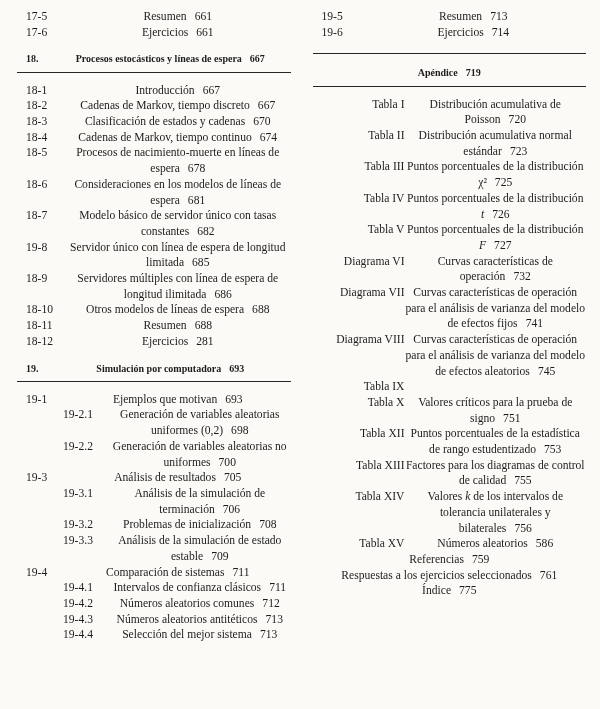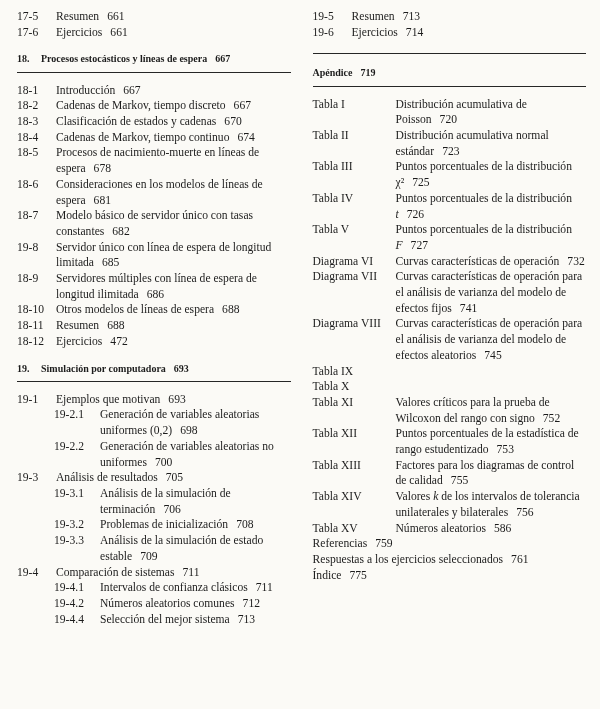--- a/index.html
+++ b/index.html
@@ -13,29 +13,29 @@
   .page {
     width: 600px; height: 709px;
     padding: 9px 14px 6px 17px;
     background: var(--bg, #fbfaf6);
     display: flex; gap: 22px;
     overflow: hidden;
   }
   .col { flex: 1 1 0; font-size: 11.6px; line-height: 15.7px; }
 
   .entry { display: flex; align-items: flex-start; }
-  .num  { flex: 0 0 39px; }
-  .txt  { flex: 1 1 auto; min-width: 0; }
+  .num  { flex: 0 0 39px; margin-left: 9px; }
+  .txt  { flex: 1 1 auto; min-width: 0; text-align: center; }
   .pg   { margin-left: 8px; }
   .it   { font-style: italic; }
 
   .entry.sub { padding-left: 37px; }
   .entry.sub .num { flex: 0 0 46px; }
 
-  .wide .num { flex: 0 0 83px; }
+  .wide .num { flex: 0 0 83px; text-align: right; }
 
   .spaced .entry { margin-top: 0; }
 
   .chapter {
     font-weight: 700;
     font-size: 10px;
     line-height: 16.2px;
     margin: 11px 0 10px;
     padding-bottom: 4px;
     border-bottom: 1.4px solid var(--rule, #262626);
@@ -109,21 +109,21 @@
         <div class="entry">
           <span class="num">18-10</span>
           <span class="txt"><span>Otros modelos de líneas de espera</span><span class="pg">688</span></span>
         </div>
         <div class="entry">
           <span class="num">18-11</span>
           <span class="txt"><span>Resumen</span><span class="pg">688</span></span>
         </div>
         <div class="entry">
           <span class="num">18-12</span>
-          <span class="txt"><span>Ejercicios</span><span class="pg">472</span></span>
+          <span class="txt"><span>Ejercicios</span><span class="pg">281</span></span>
         </div>
       </div>
       <div class="chapter">
         <div class="chline">
           <span class="num">19.</span>
           <span class="txt"><span>Simulación por computadora</span><span class="pg">693</span></span>
         </div>
       </div>
       <div class="block">
         <div class="entry">
@@ -160,20 +160,24 @@
         </div>
         <div class="entry sub">
           <span class="num">19-4.1</span>
           <span class="txt"><span>Intervalos de confianza clásicos</span><span class="pg">711</span></span>
         </div>
         <div class="entry sub">
           <span class="num">19-4.2</span>
           <span class="txt"><span>Números aleatorios comunes</span><span class="pg">712</span></span>
         </div>
         <div class="entry sub">
+          <span class="num">19-4.3</span>
+          <span class="txt"><span>Números aleatorios antitéticos</span><span class="pg">713</span></span>
+        </div>
+        <div class="entry sub">
           <span class="num">19-4.4</span>
           <span class="txt"><span>Selección del mejor sistema</span><span class="pg">713</span></span>
         </div>
       </div>
     </div>
   <div class="col">
       <div class="block">
         <div class="entry">
           <span class="num">19-5</span>
           <span class="txt"><span>Resumen</span><span class="pg">713</span></span>
@@ -220,24 +224,21 @@
         </div>
         <div class="entry">
           <span class="num">Diagrama VIII</span>
           <span class="txt"><span>Curvas características de operación para el análisis de varianza del modelo de efectos aleatorios</span><span class="pg">745</span></span>
         </div>
         <div class="entry">
           <span class="num">Tabla IX</span>
         </div>
         <div class="entry">
           <span class="num">Tabla X</span>
-        </div>
-        <div class="entry">
-          <span class="num">Tabla XI</span>
-          <span class="txt"><span>Valores críticos para la prueba de Wilcoxon del rango con signo</span><span class="pg">752</span></span>
+          <span class="txt"><span>Valores críticos para la prueba de signo</span><span class="pg">751</span></span>
         </div>
         <div class="entry">
           <span class="num">Tabla XII</span>
           <span class="txt"><span>Puntos porcentuales de la estadística de rango estudentizado</span><span class="pg">753</span></span>
         </div>
         <div class="entry">
           <span class="num">Tabla XIII</span>
           <span class="txt"><span>Factores para los diagramas de control de calidad</span><span class="pg">755</span></span>
         </div>
         <div class="entry">

